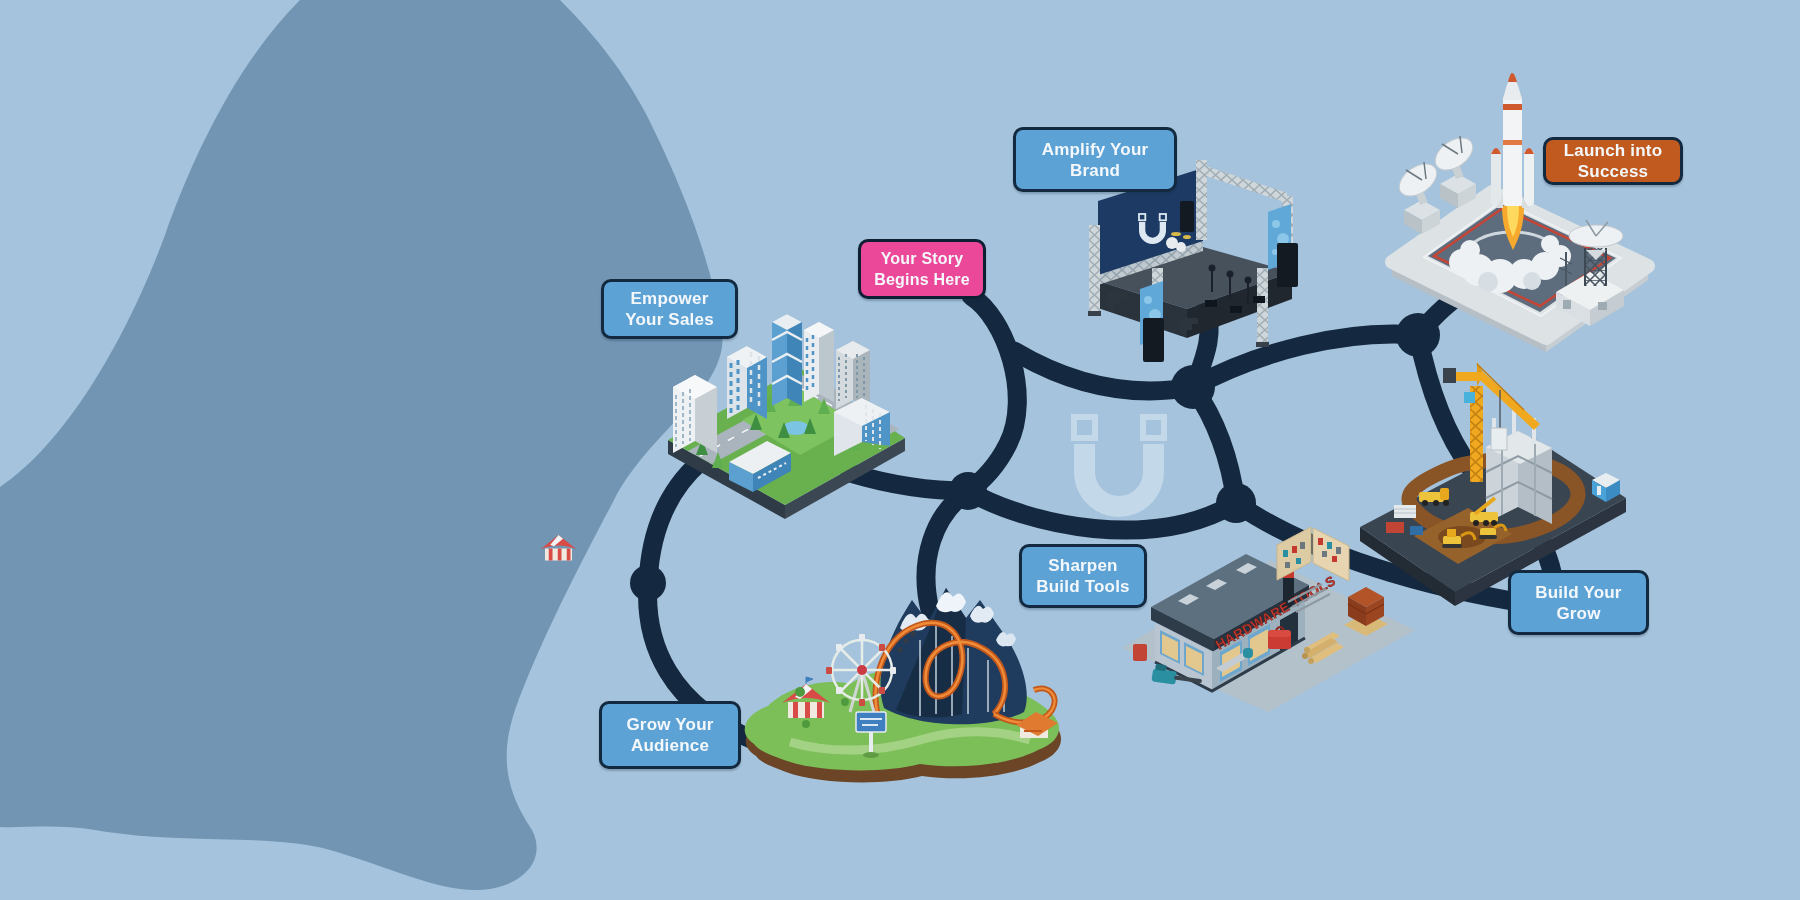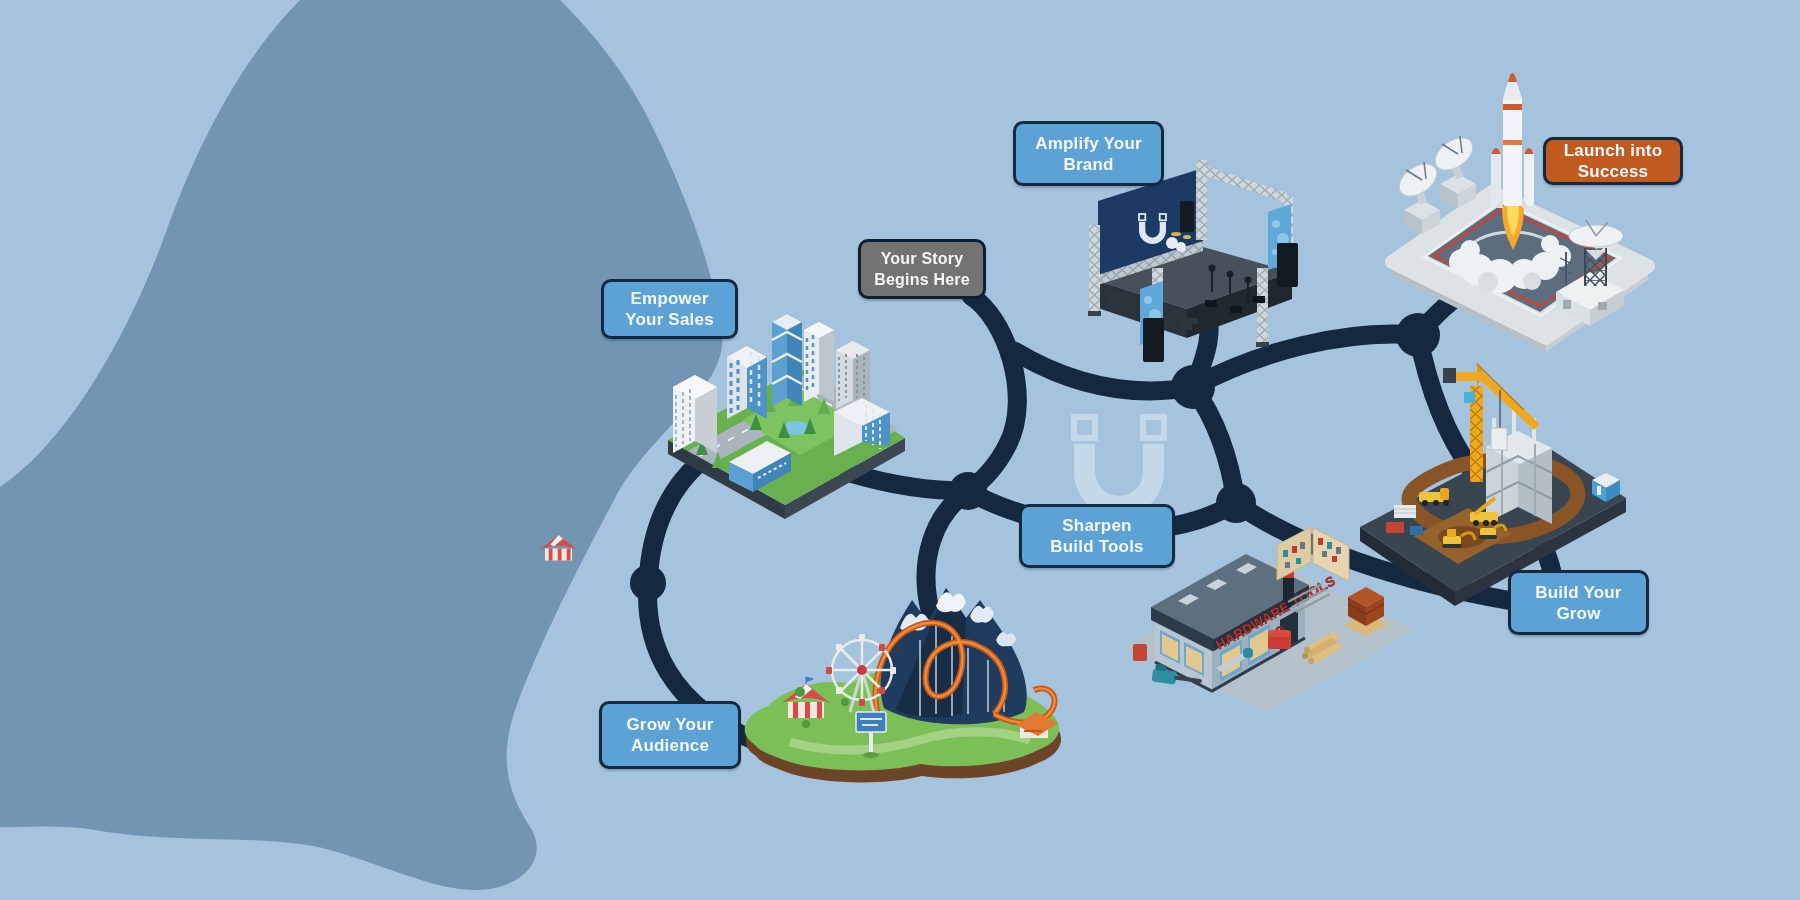--- a/index.html
+++ b/index.html
@@ -8,21 +8,21 @@
     background:#a5c3dc;font-family:"Liberation Sans",sans-serif;
   }
   .scene svg.canvas{position:absolute;left:0;top:0;width:1800px;height:900px;display:block;}
   .step-label{
     position:absolute;display:flex;flex-direction:column;justify-content:center;align-items:center;
     text-align:center;font-weight:bold;font-size:17px;line-height:21px;letter-spacing:.2px;
     color:#f4f8fb;background:#5da2d5;border:3px solid #13293f;border-radius:10px;
     box-sizing:border-box;box-shadow:0 2px 2px rgba(19,41,63,.25);
   }
   .step-label span{display:block;white-space:nowrap;}
-  #label-story{background:#737373;border-color:#0d1f33;font-size:16px;}
+  #label-story{background:#ec4899;border-color:#0d1f33;font-size:16px;}
   #label-launch{background:#c05a1f;}
 </style>
 </head>
 <body>
 
 <div class="scene">
 
 <svg class="canvas" viewBox="0 0 1800 900">
   <defs>
     <g id="magnetU">
@@ -460,36 +460,36 @@
 <div class="step-label" id="label-story" style="left:858px;top:239px;width:128px;height:60px;">
   <span>Your Story</span>
   <span>Begins Here</span>
 </div>
 
 <div class="step-label" id="label-empower" style="left:601px;top:279px;width:137px;height:60px;">
   <span>Empower</span>
   <span>Your Sales</span>
 </div>
 
-<div class="step-label" id="label-amplify" style="left:1013px;top:121px;width:151px;height:65px;text-align:center;">
+<div class="step-label" id="label-amplify" style="left:1013px;top:127px;width:164px;height:65px;text-align:center;">
   <span>Amplify Your</span>
   <span>Brand</span>
 </div>
 
 <div class="step-label" id="label-launch" style="left:1543px;top:137px;width:140px;height:48px;">
   <span>Launch into</span>
   <span>Success</span>
 </div>
 
 <div class="step-label" id="label-grow" style="left:599px;top:701px;width:142px;height:68px;">
   <span>Grow Your</span>
   <span>Audience</span>
 </div>
 
-<div class="step-label" id="label-sharpen" style="left:1019px;top:504px;width:156px;height:64px;">
+<div class="step-label" id="label-sharpen" style="left:1019px;top:544px;width:128px;height:64px;">
   <span>Sharpen</span>
   <span>Build Tools</span>
 </div>
 
 <div class="step-label" id="label-build" style="left:1508px;top:570px;width:141px;height:65px;justify-content:center;">
   <span>Build Your</span>
   <span>Grow</span>
 </div>
 
 </div>

